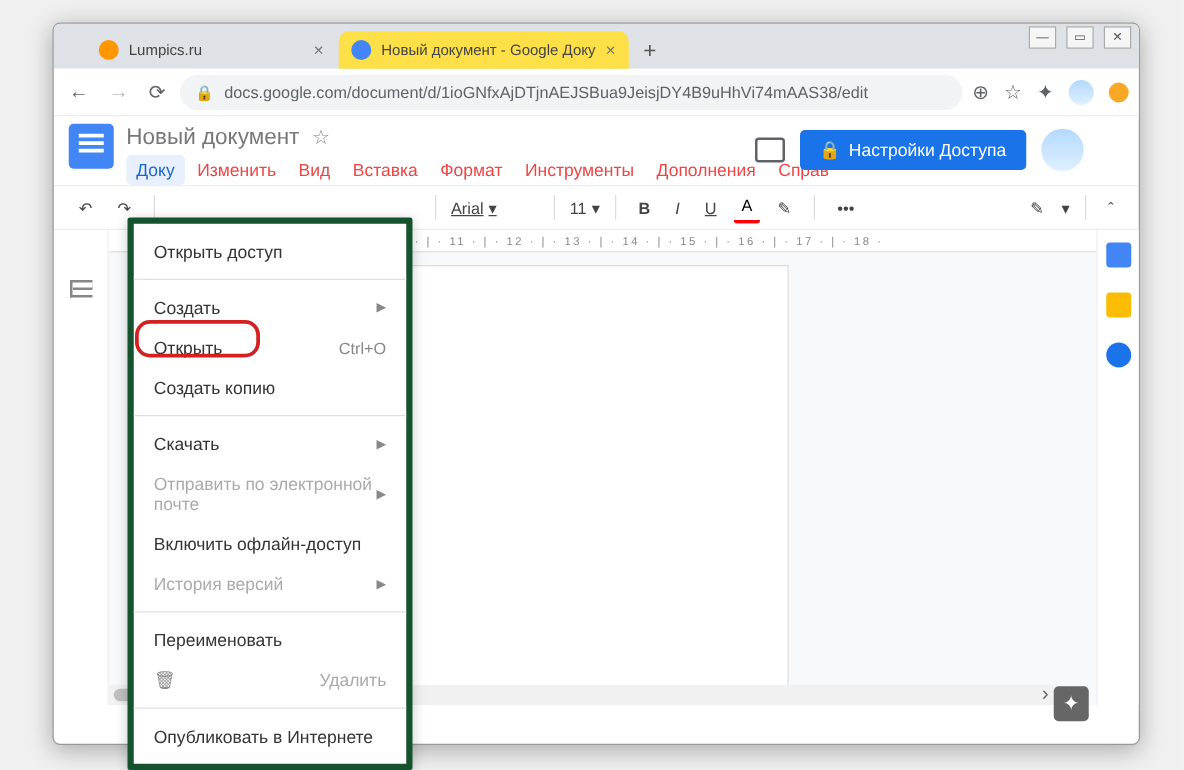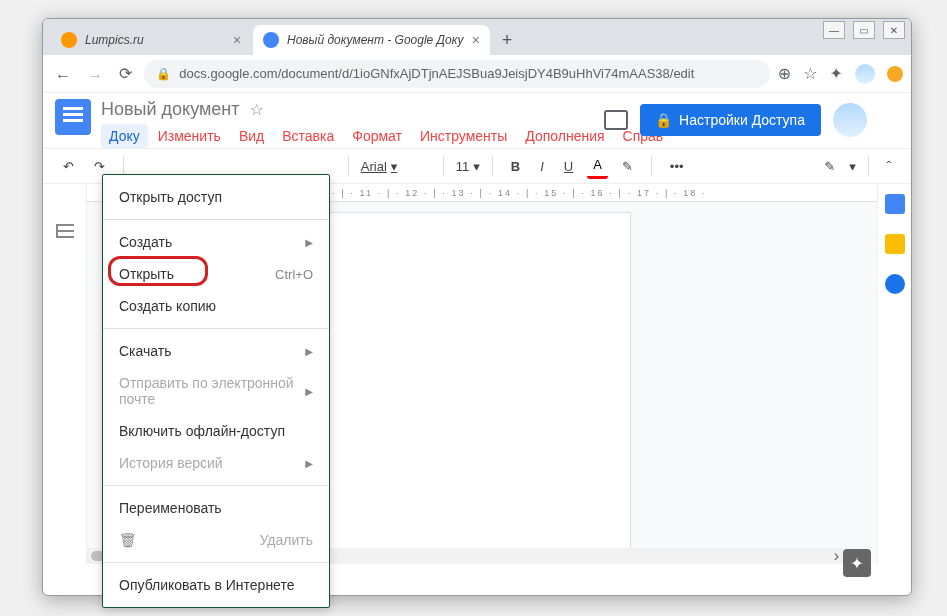--- a/index.html
+++ b/index.html
@@ -1,21 +1,21 @@
 <!DOCTYPE html>
 <html><head>
 <meta charset="utf-8">
 <style>
 * { margin: 0; padding: 0; box-sizing: border-box; font-family: Arial, sans-serif; }
 body { background: #f0f0f0; width: 947px; height: 616px; overflow: hidden; position: relative; }
 .window { position: absolute; top: 18px; left: 42px; width: 870px; height: 578px; background: #fff; border: 1px solid #999; border-radius: 6px; box-shadow: 0 4px 20px rgba(0,0,0,0.3); overflow: hidden; }
 .winctrl { position: absolute; top: 2px; right: 6px; display: flex; gap: 8px; z-index: 100; }
 .winbtn { width: 22px; height: 18px; border: 1px solid #aaa; background: #f5f5f5; display: flex; align-items: center; justify-content: center; font-size: 10px; color: #555; cursor: pointer; }
-.tabstrip { height: 36px; background: #dee1e6; display: flex; align-items: flex-end; padding-left: 8px; padding-top: 6px; font-style: italic; }
-.tab { height: 30px; background: #ffffff; border-radius: 8px 8px 0 0; display: flex; align-items: center; padding: 0 10px; font-size: 12px; color: #444; min-width: 200px; position: relative; margin-right: 2px; }
+.tabstrip { height: 36px; background: #dee1e6; display: flex; align-items: flex-end; padding-left: 26px; padding-top: 6px; }
+.tab { height: 30px; background: #fde047; border-radius: 8px 8px 0 0; display: flex; align-items: center; padding: 0 10px; font-size: 12px; color: #444; min-width: 200px; position: relative; margin-right: 2px; }
 .tab.inactive { background: transparent; }
 .tab .favicon { width: 16px; height: 16px; border-radius: 50%; margin-right: 8px; display: flex; align-items: center; justify-content: center; }
 .tab .close { margin-left: auto; color: #777; font-size: 14px; cursor: pointer; padding-left: 8px; }
 .newtab { margin-left: 10px; color: #555; font-size: 18px; cursor: pointer; padding-bottom: 4px; }
 .addrbar { height: 38px; background: #fff; border-bottom: 1px solid #eee; display: flex; align-items: center; padding: 0 8px; gap: 8px; }
 .navicon { color: #5f6368; font-size: 16px; cursor: pointer; padding: 4px; }
 .navicon.disabled { color: #bbb; cursor: default; }
 .url { flex: 1; height: 28px; background: #f1f3f4; border-radius: 14px; display: flex; align-items: center; padding: 0 12px; font-size: 13px; color: #5f6368; gap: 8px; }
 .url .lock { font-size: 12px; }
 .urltext { flex: 1; white-space: nowrap; overflow: hidden; }
@@ -42,21 +42,21 @@
 .fontsel { display: flex; align-items: center; gap: 4px; min-width: 70px; text-decoration: underline; }
 .fontsize { display: flex; align-items: center; gap: 4px; }
 .editarea { position: relative; height: 380px; background: #f8f9fa; display: flex; }
 .leftgutter { width: 44px; background: #fff; border-right: 1px solid #eee; display: flex; flex-direction: column; align-items: center; padding-top: 40px; }
 .outline-icon { width: 18px; height: 14px; border: 2px solid #888; border-width: 2px 0 2px 2px; box-shadow: inset 0 4px 0 #fff, inset 0 6px 0 #888; cursor: pointer; }
 .rulerspace { flex: 1; position: relative; }
 .ruler { height: 18px; background: #fff; border-bottom: 1px solid #ddd; font-size: 9px; color: #888; display: flex; align-items: center; overflow: hidden; padding-left: 20px; letter-spacing: 2px; }
 .page { position: absolute; top: 28px; left: 34px; width: 510px; height: 340px; background: #fff; border: 1px solid #ddd; }
 .rsidepanel { width: 34px; background: #fff; border-left: 1px solid #eee; display: flex; flex-direction: column; align-items: center; gap: 20px; padding-top: 10px; }
 .sideicon { width: 20px; height: 20px; border-radius: 3px; cursor: pointer; }
-.dropdown { position: absolute; top: 174px; left: 102px; width: 228px; background: #fff; border: 1px solid #14532d; box-shadow: 0 2px 10px rgba(0,0,0,0.2); border-radius: 2px; padding: 6px 0; z-index: 50; font-size: 14px; }
+.dropdown { position: absolute; top: 174px; left: 102px; width: 228px; background: #fff; border: 5px solid #14532d; box-shadow: 0 2px 10px rgba(0,0,0,0.2); border-radius: 2px; padding: 6px 0; z-index: 50; font-size: 14px; }
 .dd-item { padding: 8px 16px; color: #333; cursor: pointer; display: flex; align-items: center; justify-content: space-between; position: relative; }
 .dd-item.disabled { color: #aaa; cursor: default; }
 .dd-item .arrow { color: #888; font-size: 10px; }
 .dd-item .shortcut { color: #888; font-size: 13px; }
 .dd-sep { height: 1px; background: #e0e0e0; margin: 6px 0; }
 .dd-icon { width: 16px; color: #888; margin-right: 6px; font-size: 14px; }
 .highlight { position: absolute; top: 256px; left: 108px; width: 100px; height: 30px; border: 3px solid #d32020; border-radius: 12px; pointer-events: none; z-index: 60; }
 .explore { position: absolute; bottom: 18px; right: 40px; width: 28px; height: 28px; background: #666; border-radius: 4px; display: flex; align-items: center; justify-content: center; color: #fff; cursor: pointer; }
 .hscroll { position: absolute; bottom: 0; left: 0; right: 34px; height: 16px; background: #f1f1f1; display:flex; align-items:center;}
 .hscroll .thumb { height:10px; background:#c1c1c1; border-radius:5px; width:200px; margin-left:4px;}

